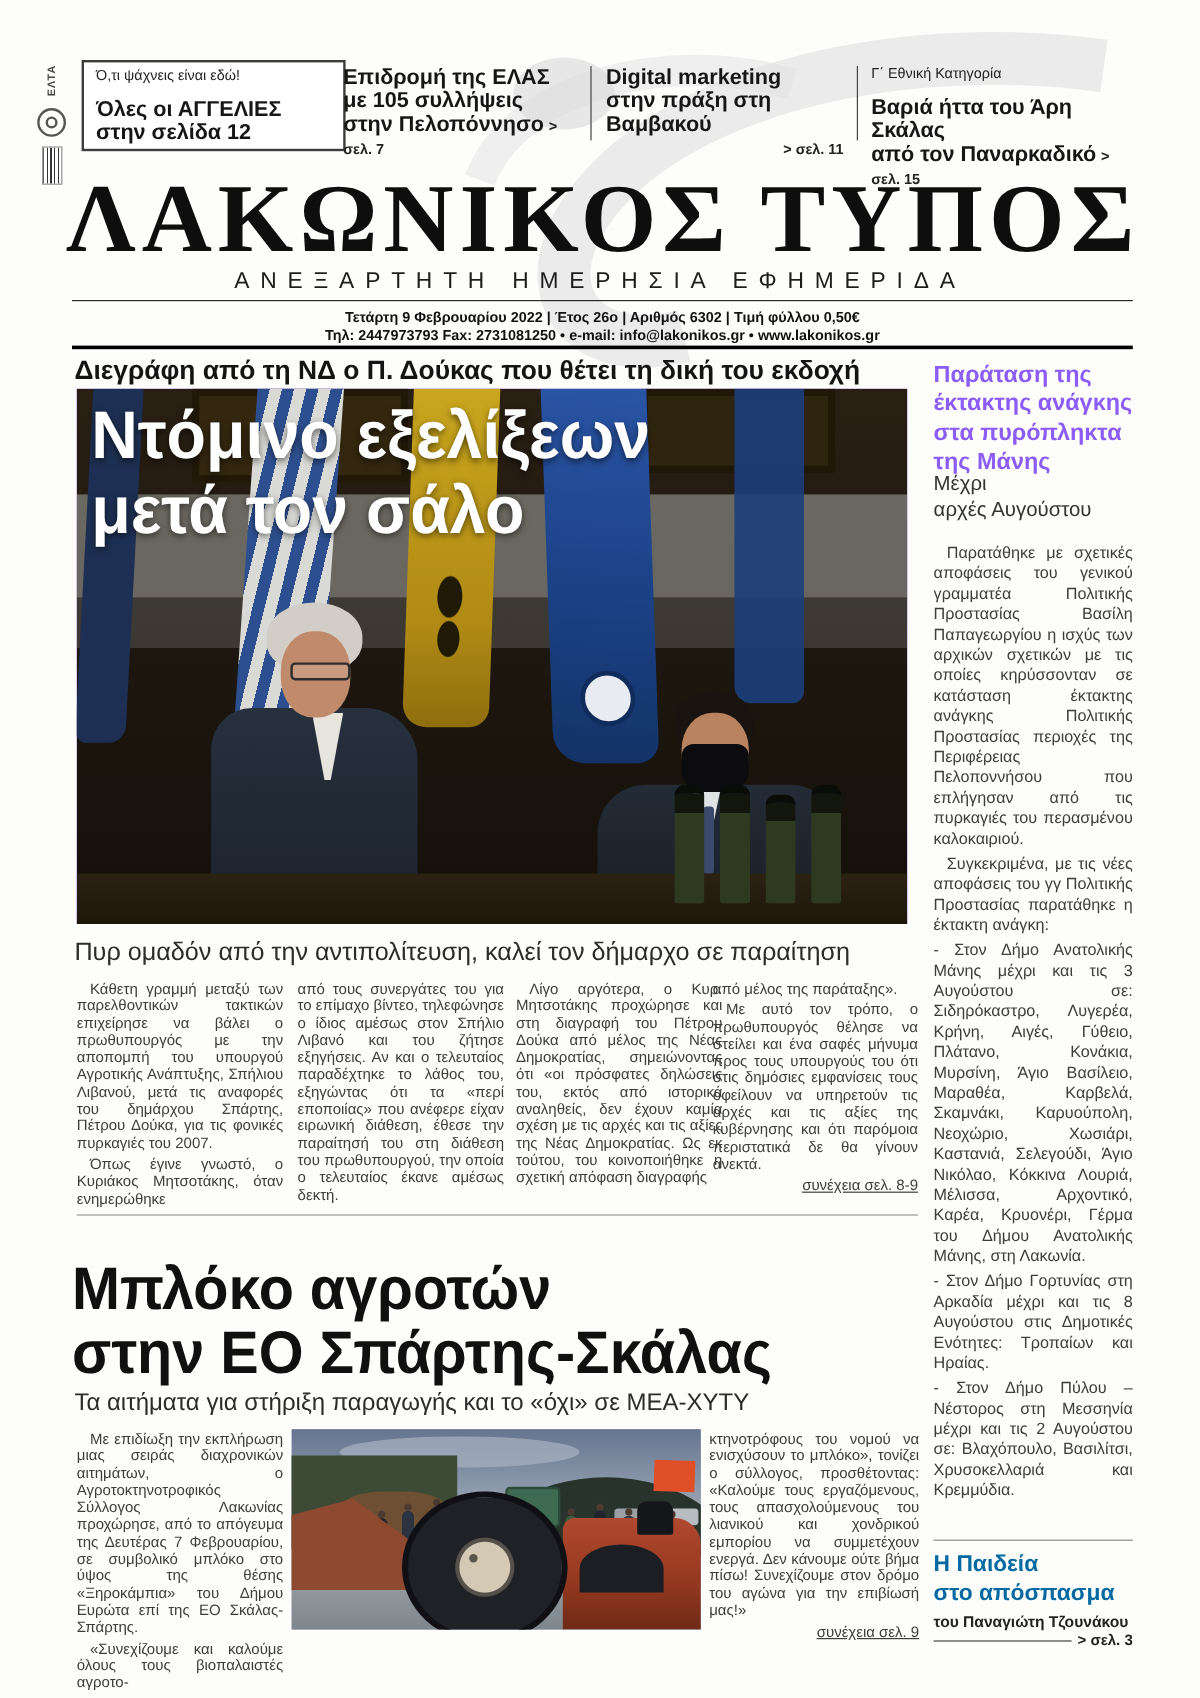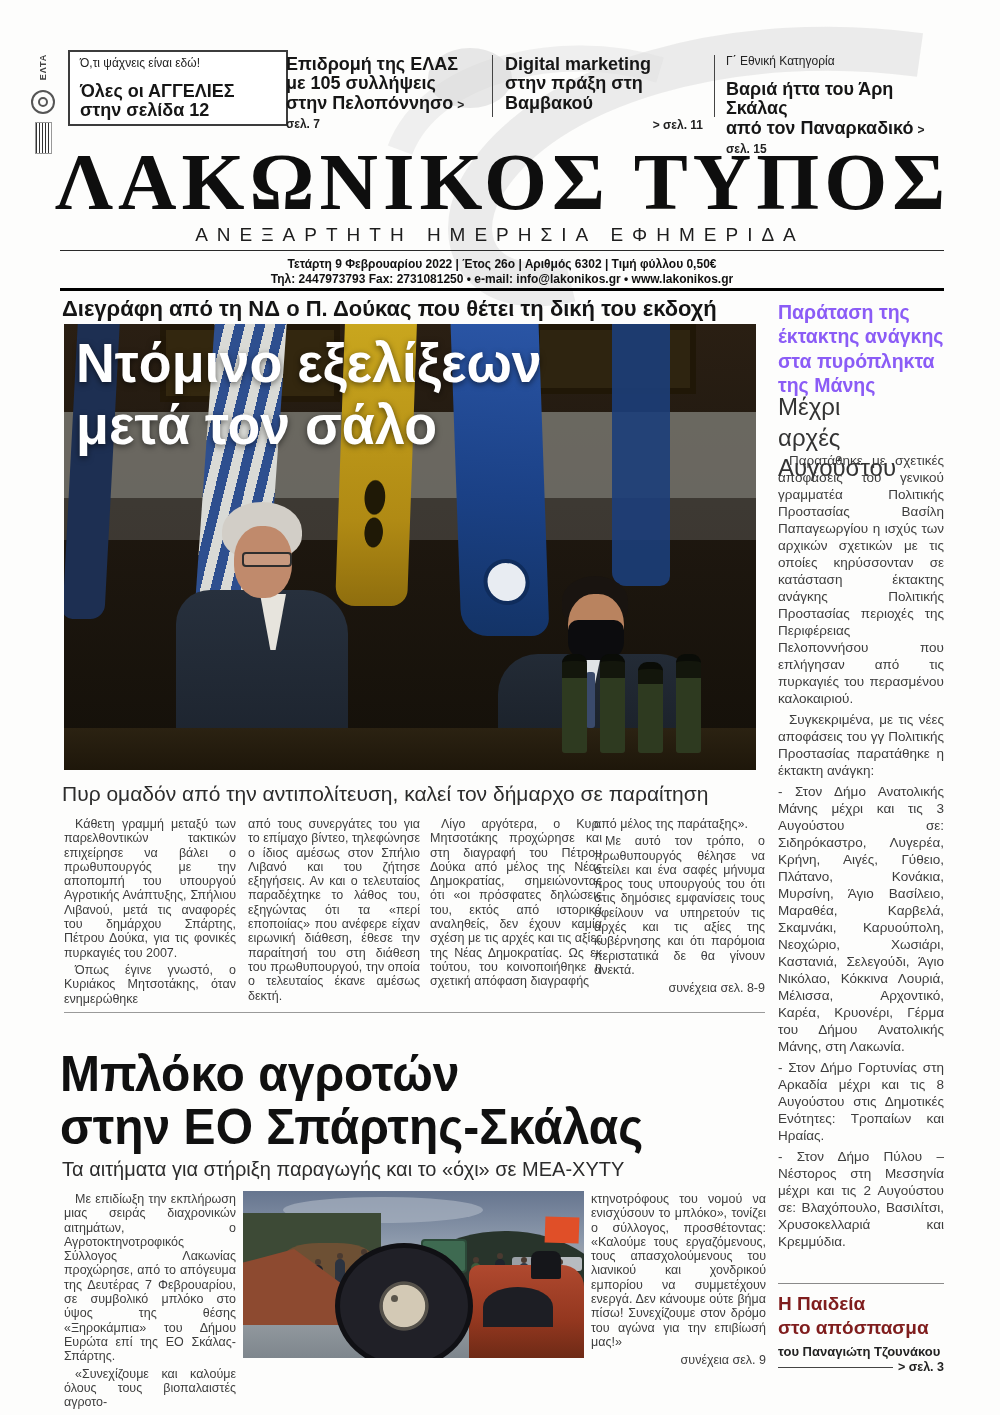--- a/index.html
+++ b/index.html
@@ -48,39 +48,39 @@
       text-shadow:0 2px 6px rgba(0,0,0,.55);}
   .subhead1{left:62px;top:782px;width:700px;font-size:21px;color:#2c2c2c;z-index:2;}
   .bodycol{position:absolute;z-index:2;font-size:12.5px;line-height:14.3px;color:#3d3d3d;
       text-align:justify;}
   .bodycol p{margin:0 0 3px 0;text-indent:11px;}
   .bodycol.cont p:first-child{text-indent:0;}
   .c1{left:64px;top:817px;width:172px;}
   .c2{left:248px;top:817px;width:172px;}
   .c3{left:430px;top:817px;width:172px;}
   .c4{left:594px;top:817px;width:171px;}
-  .contline{text-align:right;font-size:12.5px;color:#3d3d3d;margin-top:4px;}
+  .contline{text-align:right;font-size:12.5px;color:#3d3d3d;margin-top:4px;text-decoration:underline;}
   .divider-main{left:64px;top:1012px;width:701px;height:1px;background:#9a9a9a;z-index:2;}
   
   .kicker2{left:62px;top:1022px;width:700px;font-size:21px;font-weight:bold;color:#141414;z-index:2;}
   .headline2{left:60px;top:1048px;width:720px;font-size:50px;line-height:1.05;font-weight:bold;
       color:#101010;z-index:2;transform:scaleX(.96);transform-origin:left top;}
   .subhead2{left:62px;top:1158px;width:700px;font-size:20px;color:#2c2c2c;z-index:2;}
   .s2c1{left:64px;top:1192px;width:172px;}
   .s2c3{left:591px;top:1192px;width:175px;}
   .photo2{left:243px;top:1191px;width:341px;height:167px;overflow:hidden;z-index:1;background:#8b97aa;}
   
   .sb-title{left:778px;top:288px;width:168px;font-size:19.5px;line-height:1.25;font-weight:bold;color:#8b5cf6;z-index:2;margin-top:12px;}
-  .sb-sub{left:778px;top:392px;width:168px;font-size:24px;line-height:1.28;color:#333;z-index:2;}
+  .sb-sub{left:778px;top:392px;width:168px;font-size:17px;line-height:1.28;color:#333;z-index:2;}
   .sb-body{left:778px;top:452px;width:166px;font-size:13.5px;line-height:17px;color:#3d3d3d;
       text-align:justify;z-index:2;}
   .sb-body p{margin:0 0 4px 0;}
   .sb-body p.ind{text-indent:11px;}
   .sb-divider{left:778px;top:1283px;width:166px;height:1px;background:#8a8a8a;z-index:2;}
-  .promo-title{left:778px;top:1292px;width:168px;font-size:19px;line-height:1.25;font-weight:bold;color:#7f1d1d;z-index:2;}
+  .promo-title{left:778px;top:1292px;width:168px;font-size:19px;line-height:1.25;font-weight:bold;color:#0369a1;z-index:2;}
   .promo-by{left:778px;top:1344px;width:168px;font-size:13px;font-weight:bold;color:#222;z-index:2;}
   .promo-row{left:778px;top:1360px;width:166px;display:flex;align-items:center;z-index:2;}
   .promo-rule{flex:1;height:1px;background:#444;margin-right:5px;}
   .promo-page{font-size:12.5px;font-weight:bold;color:#222;white-space:nowrap;}
   
   .photo1 .s{position:absolute;}
   .lp-bg{inset:0;background:linear-gradient(180deg,#2a1f13 0%,#1f1810 40%,#141009 100%);}
   .lp-frame1{left:96px;top:0;width:168px;height:66px;background:#33270f;border:6px solid #221808;}
   .lp-frame2{left:470px;top:0;width:150px;height:58px;background:#2e2410;border:6px solid #201707;}
   .lp-wall{left:0;top:88px;width:100%;height:86px;background:#77756f;opacity:.85;}

